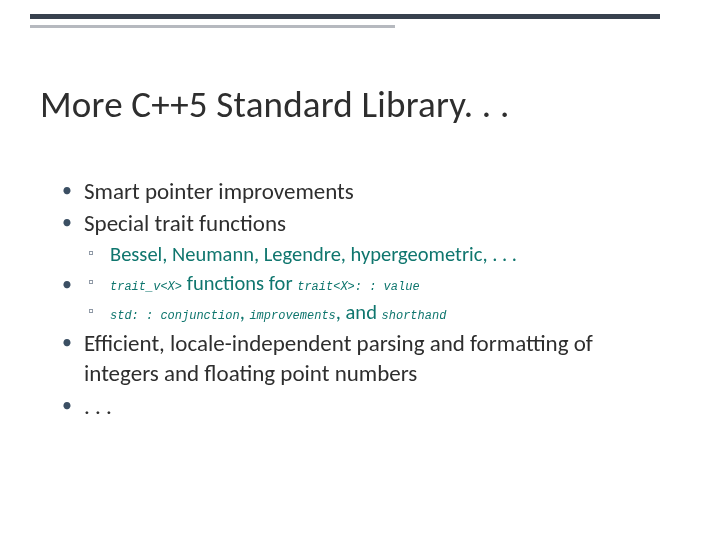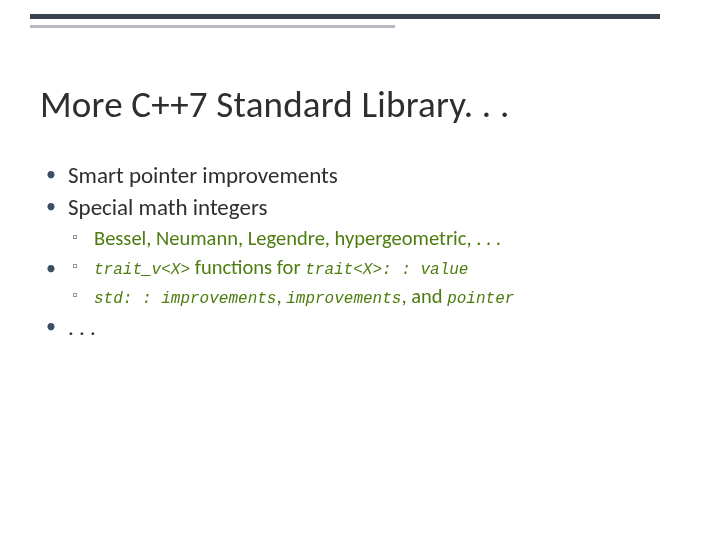--- a/index.html
+++ b/index.html
@@ -50,21 +50,21 @@
     position: absolute;
     top: 160px;
     left: 40px;
     right: 38px;
     font-size: 23px;
     line-height: 1.32;
     color: #2e2e2e;
   }
   ul.bullets {
     list-style: none;
-    margin: 0;
+    margin: 16px;
     padding: 0;
   }
   ul.bullets > li {
     position: relative;
     padding-left: 28px;
     margin: 0 0 2px 0;
   }
   ul.bullets > li::before {
     content: "•";
     position: absolute;
@@ -76,74 +76,77 @@
   }
   ul.sub {
     list-style: none;
     margin: 2px 0 2px 0;
     padding: 0;
   }
   ul.sub > li {
     position: relative;
     padding-left: 26px;
     font-size: 20.5px;
-    color: #4d7c0f;
+    color: #0f766e;
     margin: 0 0 2px 0;
   }
   ul.sub > li::before {
     content: "▫";
     position: absolute;
     left: 4px;
     top: 0;
     color: #8d97a4;
     font-size: 16px;
     line-height: 1.5;
   }
   .mono {
     font-family: Consolas, "Courier New", monospace;
     font-style: italic;
-    font-size: 16px;
+    font-size: 12px;
   }
 </style>
 </head>
 <body>
 
 <div class="slide">
 
   <div class="rule-area">
     <div class="rule-dark"></div>
     <div class="rule-light-wrap">
       <div class="rule-light"></div>
     </div>
   </div>
 
-  <div class="title">More C++7 Standard Library. . .</div>
+  <div class="title">More C++5 Standard Library. . .</div>
 
   <div class="content">
     <ul class="bullets">
       <li>
         <span>Smart pointer improvements</span>
       </li>
       <li>
-        <span>Special math integers</span>
+        <span>Special trait functions</span>
         <ul class="sub">
           <li>
             <span>Bessel, Neumann, Legendre, hypergeometric, . . .</span>
           </li>
         </ul>
       </li>
       <li>
         <ul class="sub">
           <li>
             <span class="mono">trait_v&lt;X&gt;</span><span> functions for </span><span class="mono">trait&lt;X&gt;: : value</span>
           </li>
           <li>
-            <span class="mono">std: : improvements</span><span>, </span><span class="mono">improvements</span><span>, and </span><span class="mono">pointer</span>
+            <span class="mono">std: : conjunction</span><span>, </span><span class="mono">improvements</span><span>, and </span><span class="mono">shorthand</span>
           </li>
         </ul>
+      </li>
+      <li>
+        <span>Efficient, locale-independent parsing and formatting of integers and floating point numbers</span>
       </li>
       <li>
         <span>. . .</span>
       </li>
     </ul>
   </div>
 
 </div>
 
 </body></html>

